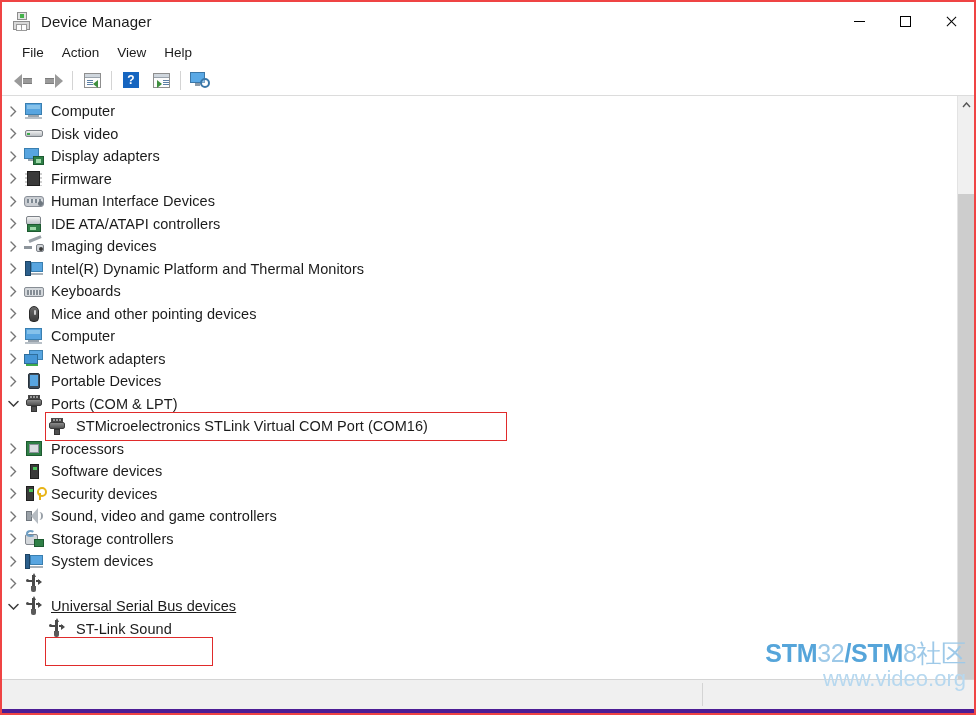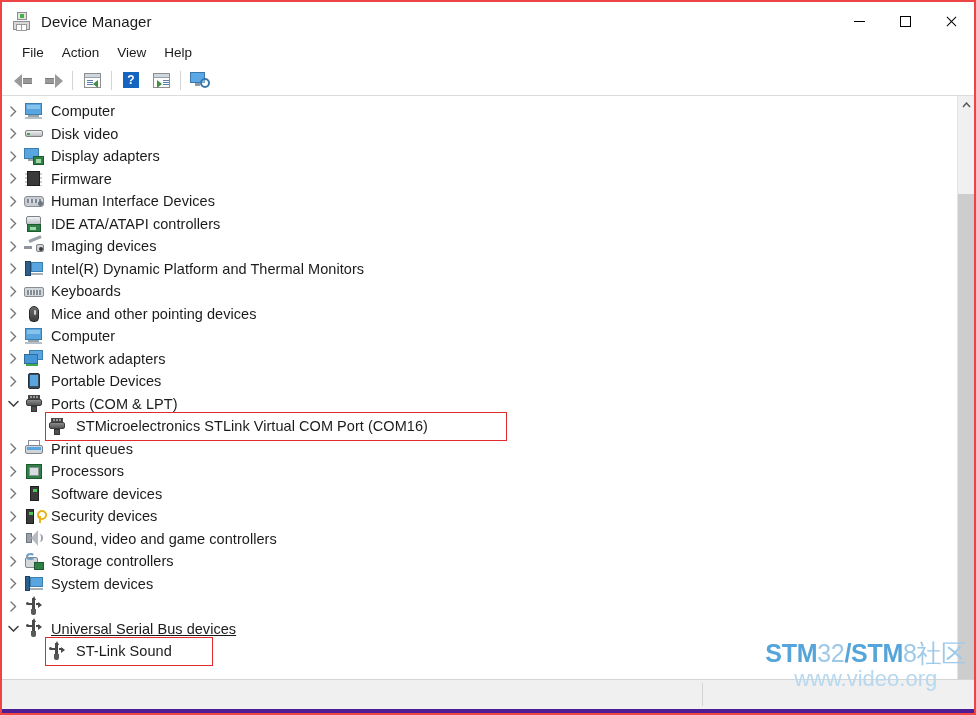--- a/index.html
+++ b/index.html
@@ -486,21 +486,21 @@
     position: absolute; left: 700px; top: 3px; bottom: 3px;
     width: 1px; background: #d4d4d4;
   }
   #statusbar .sb-text {
     font-size: 12px; color: #3b3b3b; padding-left: 8px;
   }
 
   
   #watermark {
     position: absolute; right: 8px; bottom: 22px;
-    text-align: center; pointer-events: none; user-select: none;
+    text-align: right; pointer-events: none; user-select: none;
   }
   #wm-line1 {
     font-size: 25px; line-height: 27px; color: #9ec9e8; letter-spacing: -0.3px;
   }
   #wm-line1 b { color: #56a5da; font-weight: bold; }
   #wm-line2 {
     font-size: 22px; line-height: 24px; color: #b7d8ef; letter-spacing: 0px;
   }
 </style>
 </head>
@@ -764,33 +764,20 @@
           </div>
           <div class="row-label">STMicroelectronics STLink Virtual COM Port (COM16)</div>
         </div>
         <div class="hl-box" style="border-color: rgb(224, 43, 43); top: 312px; left: 43px; height: 29px; width: 462px;"></div>
         <div class="row">
           <div class="chev">
             <svg width="7" height="11" viewBox="0 0 7 11">
               <path d="M1 1 L5.5 5.5 L1 10" stroke="#767676" stroke-width="1.4" fill="none" stroke-linecap="round"></path>
             </svg>
           </div>
-          <div class="row-icon ic-print">
-            <div class="paper"></div>
-            <div class="body"></div>
-            <div class="sl"></div>
-          </div>
-          <div class="row-label">Print queues</div>
-        </div>
-        <div class="row">
-          <div class="chev">
-            <svg width="7" height="11" viewBox="0 0 7 11">
-              <path d="M1 1 L5.5 5.5 L1 10" stroke="#767676" stroke-width="1.4" fill="none" stroke-linecap="round"></path>
-            </svg>
-          </div>
           <div class="row-icon ic-cpu">
             <div class="outer"></div>
             <div class="inner"></div>
           </div>
           <div class="row-label">Processors</div>
         </div>
         <div class="row">
           <div class="chev">
             <svg width="7" height="11" viewBox="0 0 7 11">
               <path d="M1 1 L5.5 5.5 L1 10" stroke="#767676" stroke-width="1.4" fill="none" stroke-linecap="round"></path>

